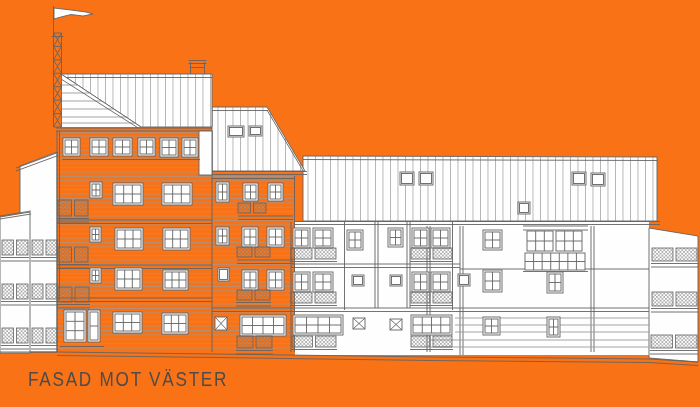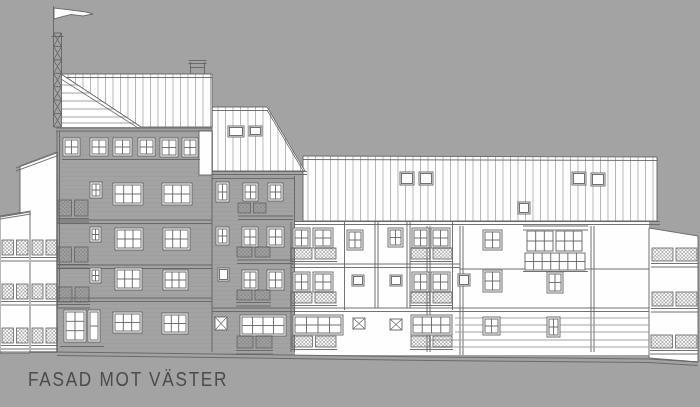--- a/index.html
+++ b/index.html
@@ -1,16 +1,16 @@
 <!DOCTYPE html>
 <html><head>
 <meta charset="utf-8">
 <style>
   html,body{margin:0;padding:0;background:#fdfdfc;}
-  #stage{position:relative;width:700px;height:407px;background:#a3a3a3;overflow:hidden;
+  #stage{position:relative;width:700px;height:407px;background:#f97316;overflow:hidden;
          font-family:"Liberation Sans",sans-serif;}
   #facade-svg{position:absolute;left:0;top:0;}
   #drawing-title{position:absolute;left:28px;top:368px;font-size:20px;color:#4c4c4c;
                  letter-spacing:2px;transform:scaleX(.86);transform-origin:left top;
                  font-weight:400;white-space:nowrap;}
 </style>
 </head>
 <body>
 
 <div id="stage">

